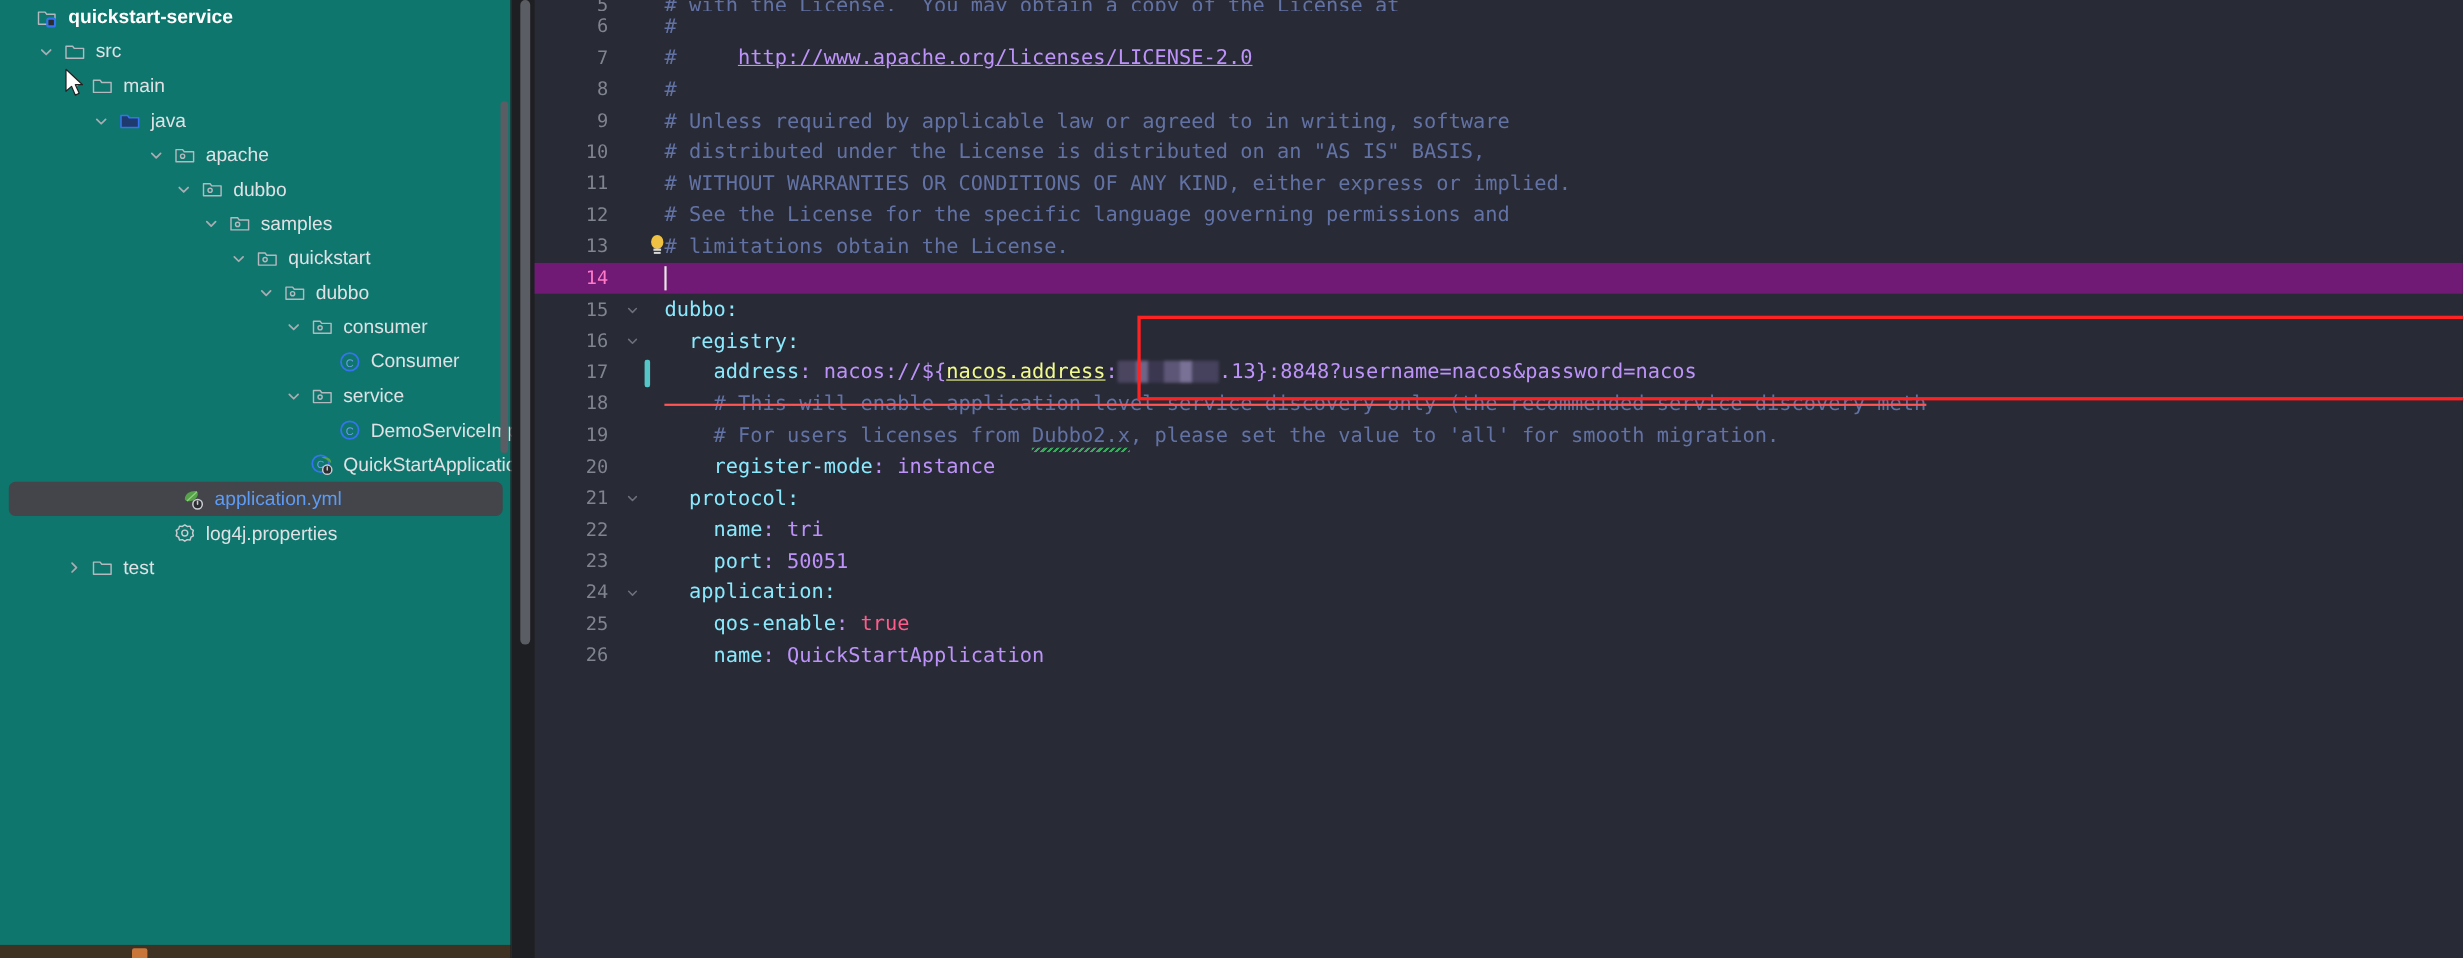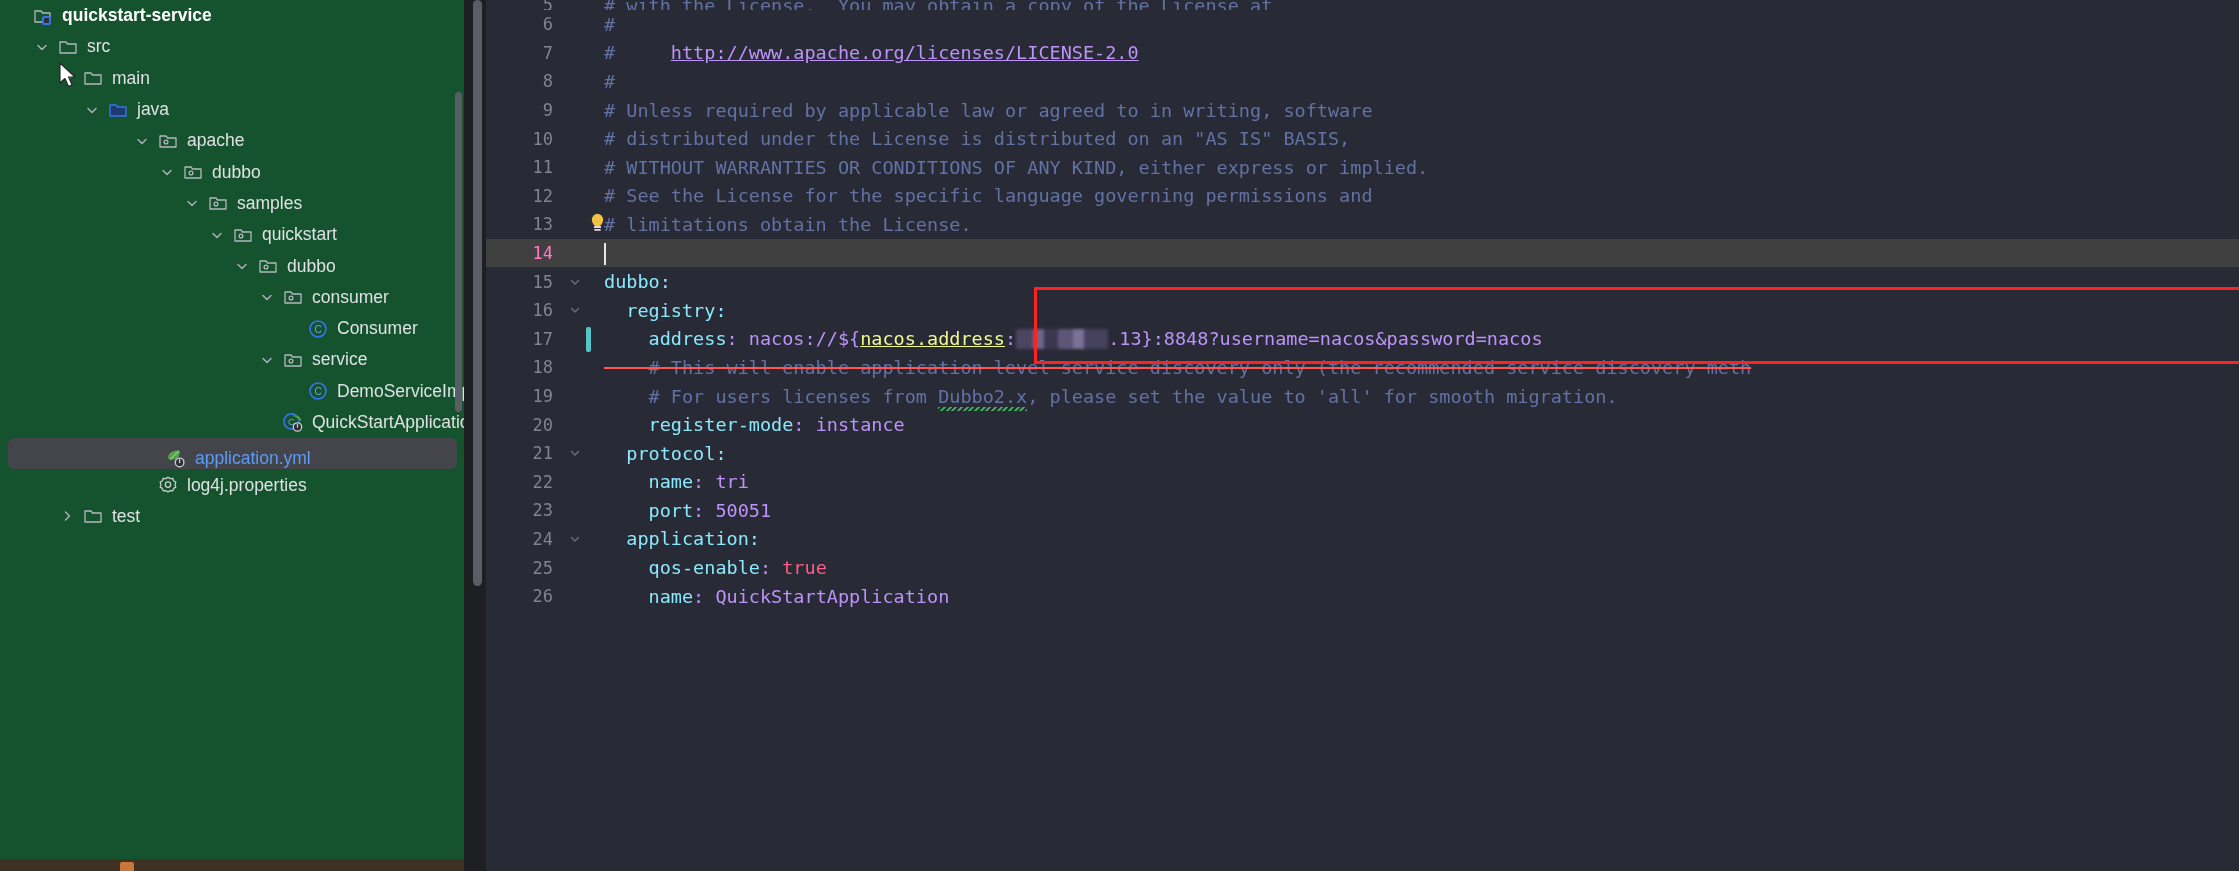--- a/index.html
+++ b/index.html
@@ -7,36 +7,36 @@
     width: 2239px; height: 871px;
     background: #2b2d30;
     font-family: "Liberation Sans", sans-serif;
     overflow: hidden;
   }
   .app { display: flex; width: 2239px; height: 871px; position: relative; }
 
   
   .sidebar {
     width: 465px; height: 871px;
-    background: #14532d;
+    background: #0f766e;
     position: relative;
     overflow: hidden;
     flex: 0 0 465px;
   }
   .tree-row {
     position: relative;
     height: 31.3px;
     display: flex;
     align-items: center;
     font-size: 17.5px;
     color: #dfe1e5;
     white-space: nowrap;
     cursor: default;
   }
-  .tree-row.selected { background: #43454a; border-radius: 6px; margin: 0 8px; align-items: flex-end; }
+  .tree-row.selected { background: #43454a; border-radius: 6px; margin: 0 8px; }
   .tree-row.selected .tree-label { color: #5d9bf5; }
   .tree-row.root .tree-label { font-weight: bold; color: #ffffff; }
   .arrow {
     width: 26px; flex: 0 0 26px;
     display: inline-flex; align-items: center; justify-content: center;
     color: #a9adb3;
   }
   .arrow svg { display: block; }
   .arrow.empty { visibility: hidden; }
   .ico {
@@ -87,21 +87,21 @@
   }
   .line {
     position: relative;
     height: 28.6px;
     display: flex;
     align-items: center;
     font-family: "DejaVu Sans Mono", monospace;
     font-size: 18.5px;
     white-space: pre;
   }
-  .line.current { background: #404040; }
+  .line.current { background: #701a75; }
   .gutter-num {
     width: 78px; flex: 0 0 78px;
     text-align: right;
     padding-right: 11px;
     color: #7f848e;
     font-family: "DejaVu Sans Mono", monospace;
     font-size: 17px;
   }
   .line.current .gutter-num { color: #ff79c6; }
   .fold {

